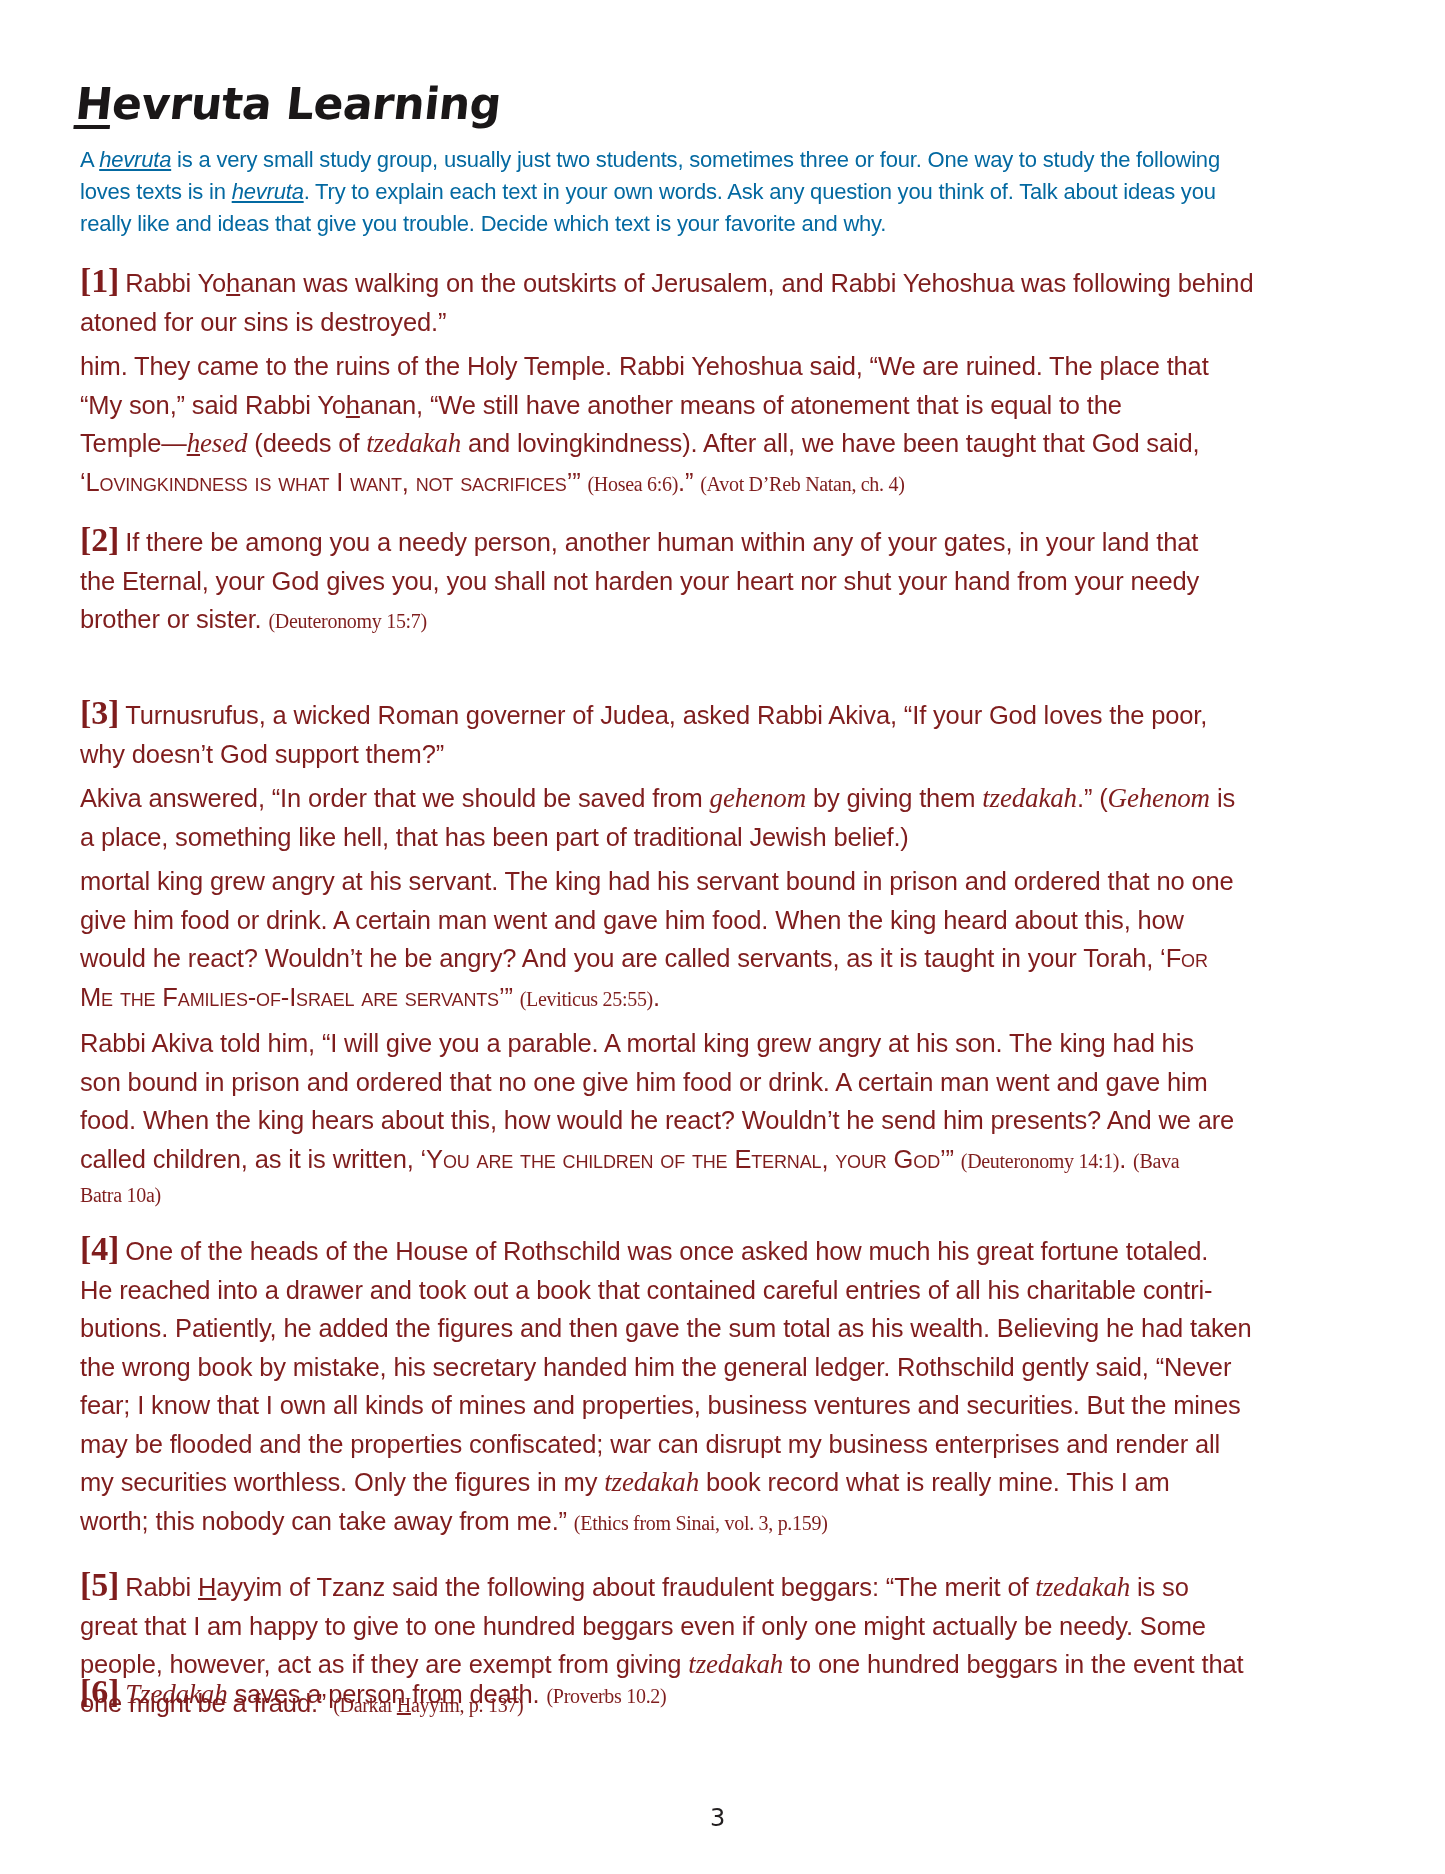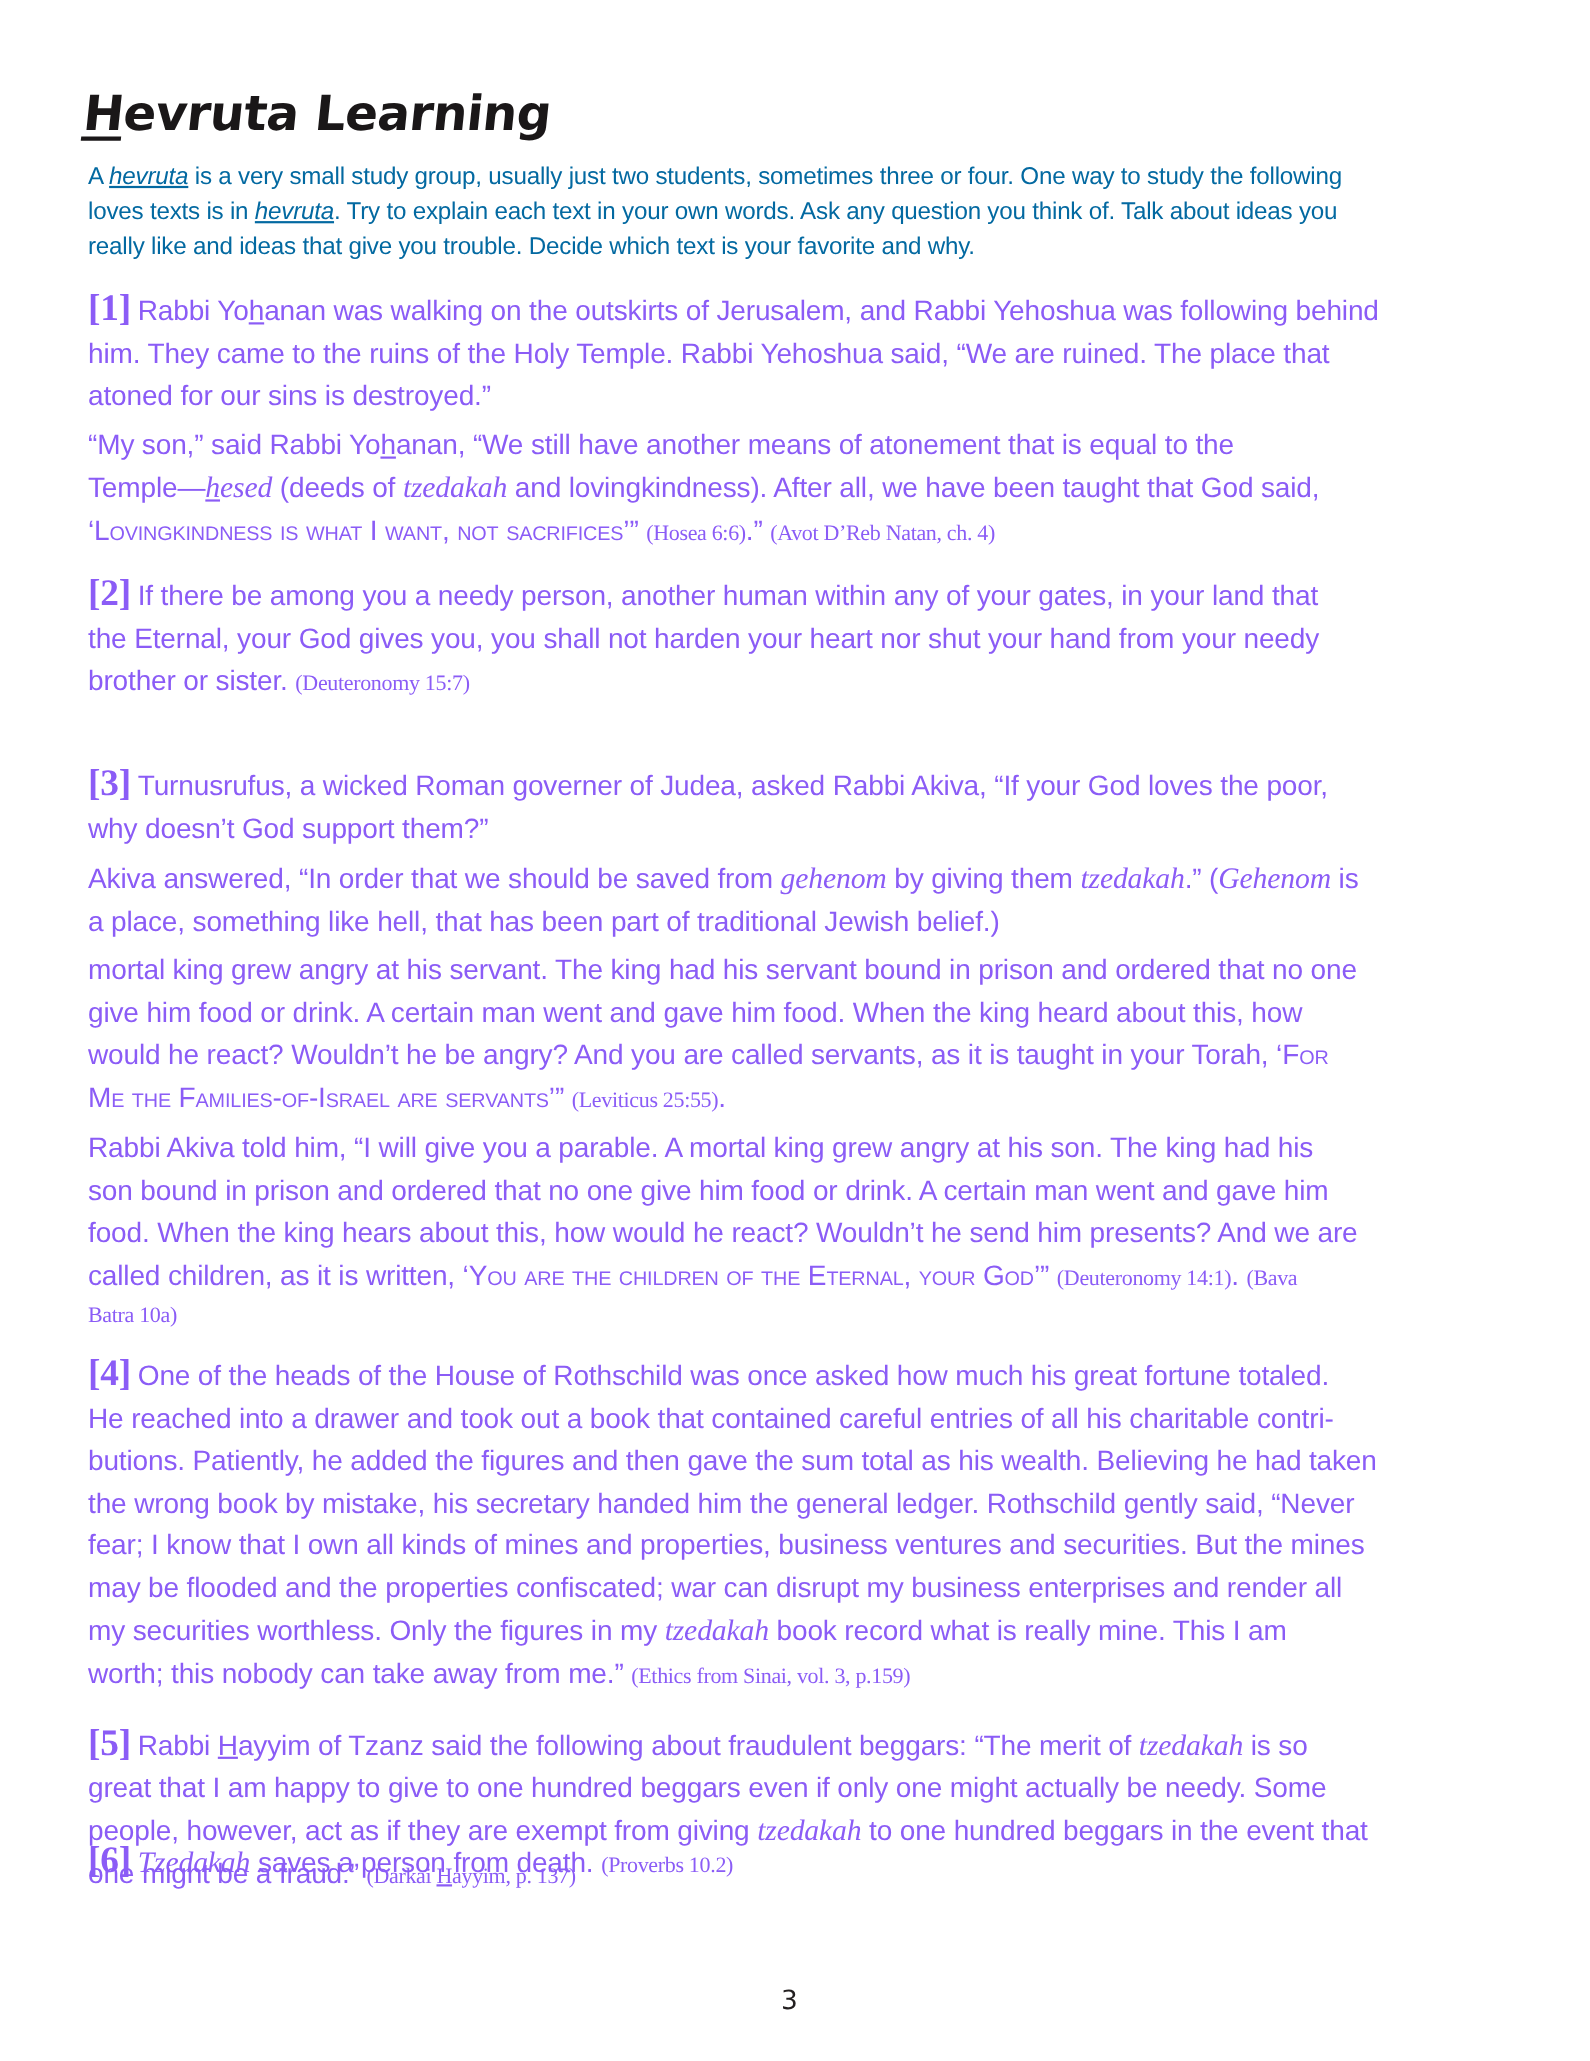--- a/index.html
+++ b/index.html
@@ -14,21 +14,21 @@
   .intro {
     position: absolute; left: 80px; top: 144px; width: 1290px;
     font-family: "Liberation Sans Narrow", "Liberation Sans", sans-serif;
     font-size: 22px; line-height: 32px; color: #0369a1; letter-spacing: -0.2px;
   }
   .intro .line { display: block; white-space: nowrap; }
   .u1 { text-decoration: underline; }
   .sec {
     position: absolute; left: 80px; width: 1300px;
     font-family: "Liberation Sans", sans-serif; font-size: 25.5px;
-    line-height: 38.5px; color: #8b5cf6; letter-spacing: -0.15px;
+    line-height: 38.5px; color: #7f1d1d; letter-spacing: -0.15px;
   }
   .sec .line { display: block; white-space: nowrap; }
   .num { font-family: "Liberation Serif", serif; font-weight: bold; font-size: 34px; margin-right: 6px; }
   .cite { font-family: "Liberation Serif", serif; font-size: 20px; letter-spacing: -0.3px; }
   .sc { font-variant: small-caps; text-align: right; }
   em { font-family: "Liberation Serif", serif; font-style: italic; font-size: 27px; }
   .pgnum {
     position: absolute; left: 710px; top: 1804px;
     font-family: "DejaVu Sans", sans-serif; font-size: 24px; color: #231f20;
   }
@@ -41,22 +41,22 @@
   <div class="title"><span class="u">H</span><span>evruta Learning</span></div>
 
   <div class="intro">
     <span class="line"><span>A </span><i class="u1">hevruta</i><span> is a very small study group, usually just two students, sometimes three or four. One way to study the following</span></span>
     <span class="line"><span>loves texts is in </span><i class="u1">hevruta</i><span>. Try to explain each text in your own words. Ask any question you think of. Talk about ideas you</span></span>
     <span class="line">really like and ideas that give you trouble. Decide which text is your favorite and why.</span>
   </div>
 
   <div class="sec" style="top:262px;">
     <span class="line" style="margin-bottom:0"><span class="num">[1]</span><span>Rabbi Yo</span><span class="u1">h</span><span>anan was walking on the outskirts of Jerusalem, and Rabbi Yehoshua was following behind</span></span>
+    <span class="line" style="margin-bottom:6px">atoned for our sins is destroyed.”</span>
     <span class="line">him. They came to the ruins of the Holy Temple. Rabbi Yehoshua said, “We are ruined. The place that</span>
-    <span class="line" style="margin-bottom:6px">atoned for our sins is destroyed.”</span>
     <span class="line"><span>“My son,” said Rabbi Yo</span><span class="u1">h</span><span>anan, “We still have another means of atonement that is equal to the</span></span>
     <span class="line"><span>Temple—</span><em class="u1">h</em><em>esed</em><span> (deeds of </span><em>tzedakah</em><span> and lovingkindness). After all, we have been taught that God said,</span></span>
     <span class="line"><span class="sc">‘Lovingkindness is what I want, not sacrifices’”</span> <span class="cite">(Hosea 6:6)</span><span>.”</span> <span class="cite">(Avot D’Reb Natan, ch. 4)</span></span>
   </div>
 
   <div class="sec" style="top:521px;">
     <span class="line"><span class="num">[2]</span><span>If there be among you a needy person, another human within any of your gates, in your land that</span></span>
     <span class="line">the Eternal, your God gives you, you shall not harden your heart nor shut your hand from your needy</span>
     <span class="line"><span>brother or sister.</span> <span class="cite">(Deuteronomy 15:7)</span></span>
   </div>

